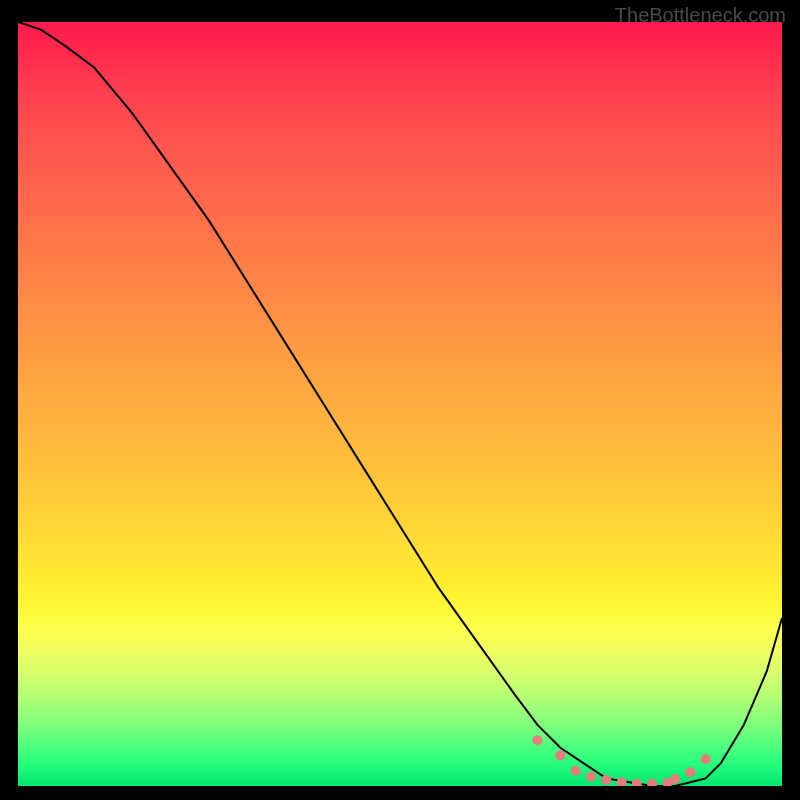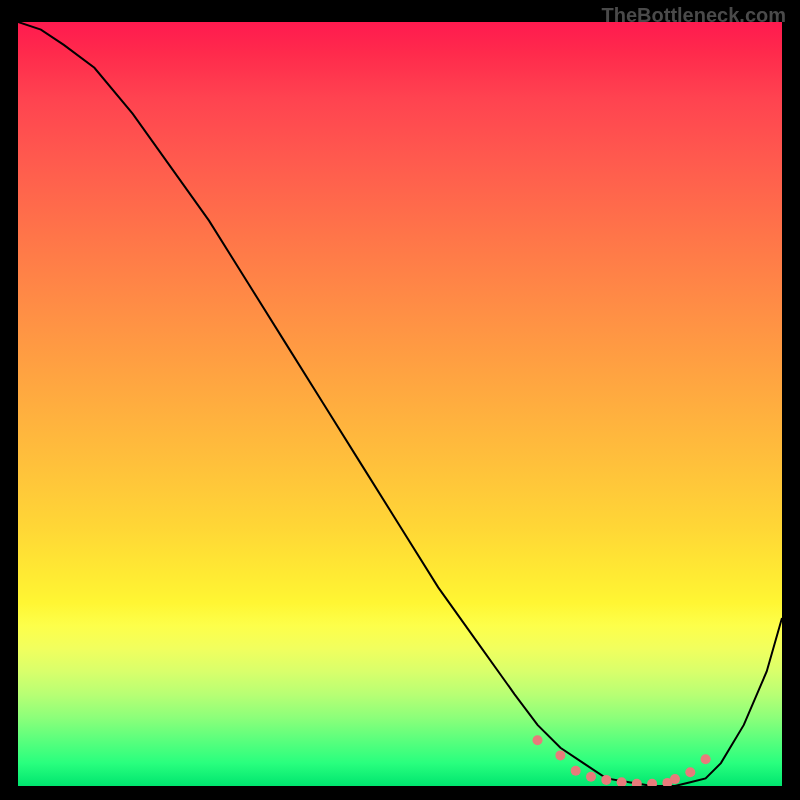--- a/index.html
+++ b/index.html
@@ -10,21 +10,21 @@
     position: relative;
     font-family: Arial, sans-serif;
     overflow: hidden;
   }
   .watermark {
     position: absolute;
     top: 4px;
     right: 14px;
     color: #4a4a4a;
     font-size: 20px;
-    font-weight: 700;
+    font-weight: 400;
     z-index: 10;
   }
   .outer-frame {
     position: absolute;
     top: 22px;
     left: 18px;
     width: 764px;
     height: 764px;
     background: #000;
   }

